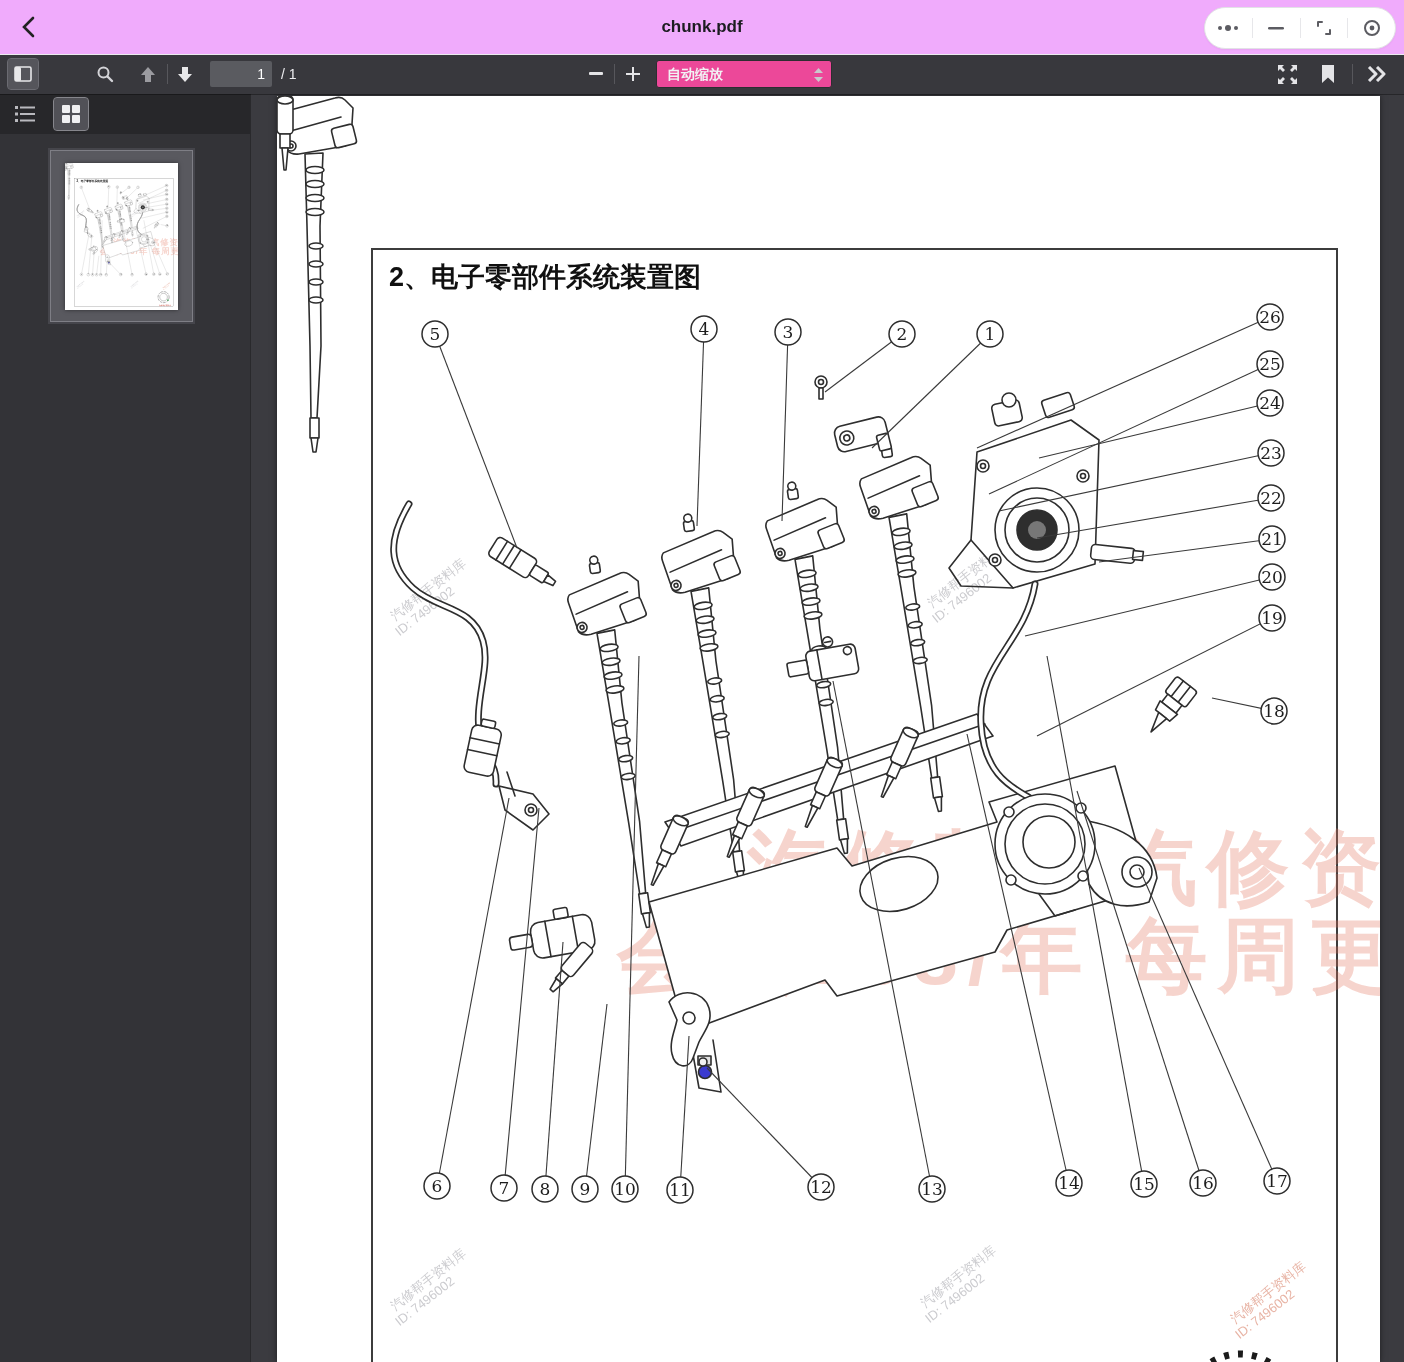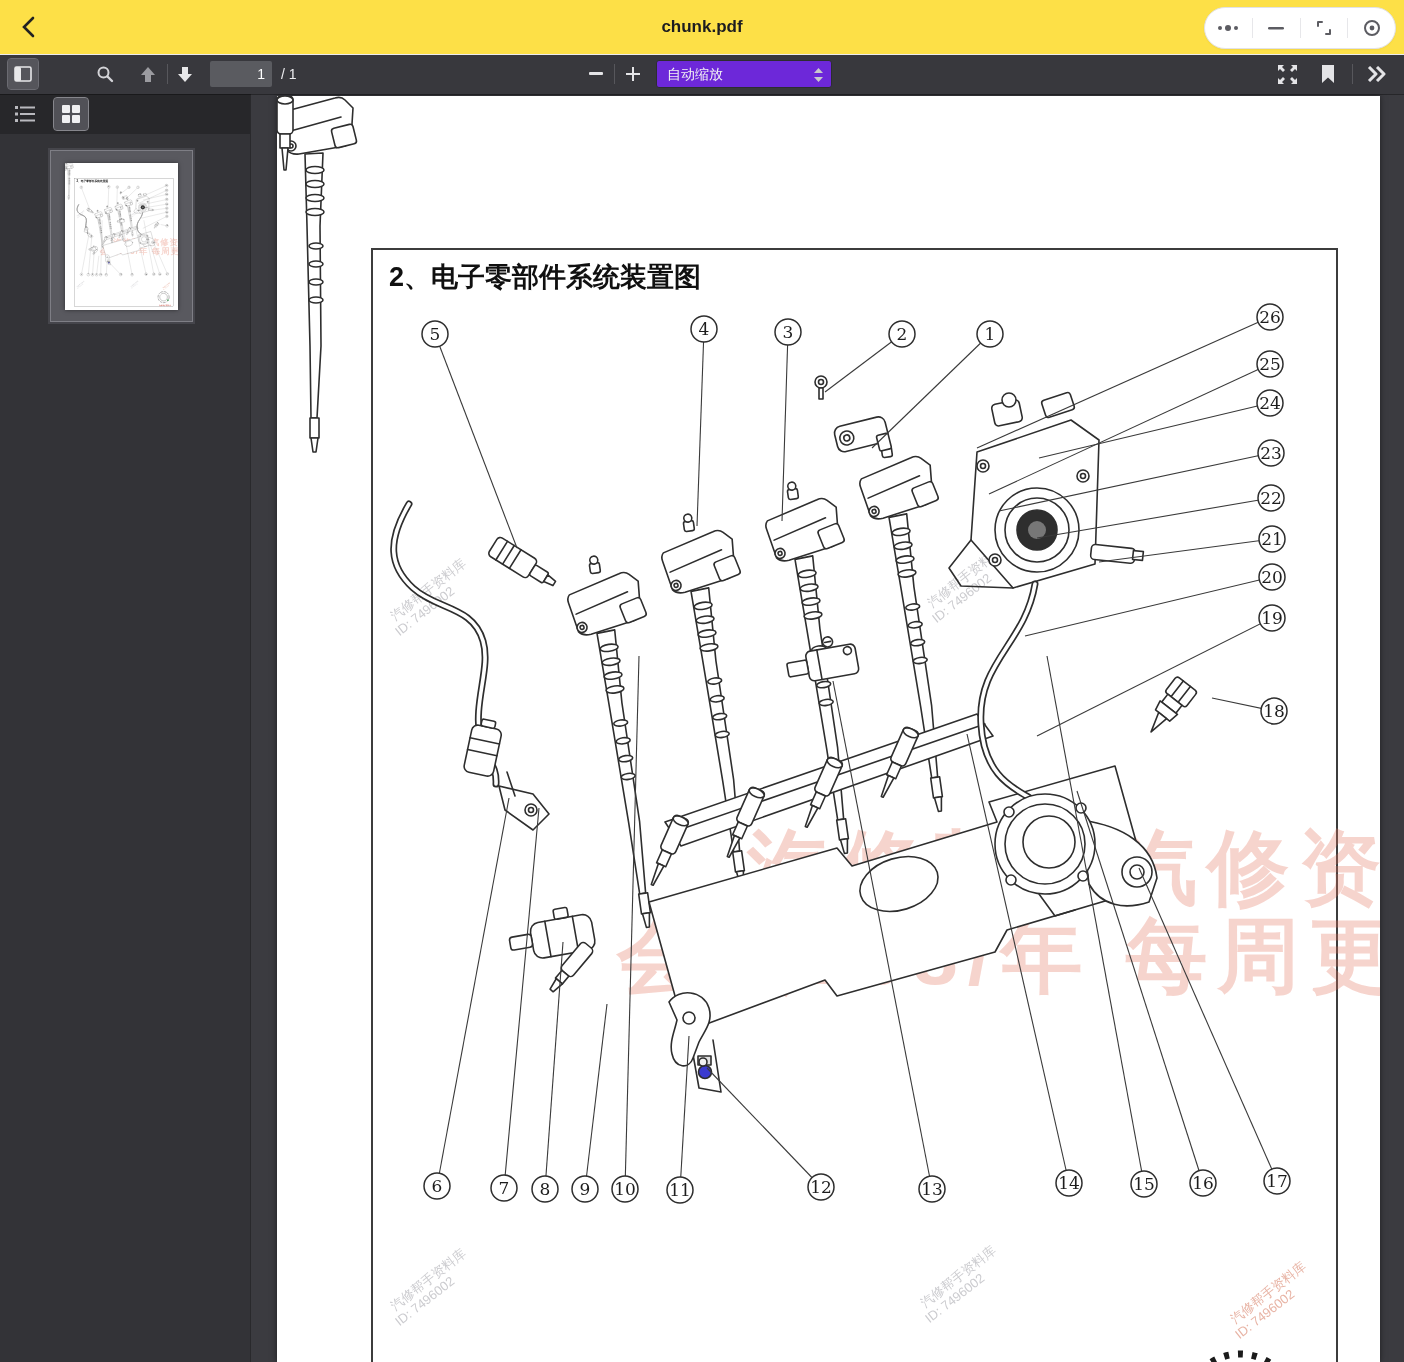--- a/index.html
+++ b/index.html
@@ -1,42 +1,42 @@
 <!DOCTYPE html>
 <html><head>
 <meta charset="utf-8">
 <style>
   html,body{margin:0;padding:0;background:#202022;}
   #stage{position:relative;width:1404px;height:1362px;overflow:hidden;
          font-family:"Liberation Sans","DejaVu Sans",sans-serif;background:#3b3b40;}
   
-  .app-header{position:absolute;left:0;top:0;width:1404px;height:54px;background:#fde047;
+  .app-header{position:absolute;left:0;top:0;width:1404px;height:54px;background:#f0abfc;
               border-bottom:1px solid #ececef;z-index:30;}
   .back-btn{position:absolute;left:14px;top:12px;width:30px;height:30px;cursor:pointer;}
   .app-title{position:absolute;left:0;right:0;top:0;height:54px;line-height:54px;text-align:center;
              font-size:17px;font-weight:600;color:#1c1c20;}
   .win-pill{position:absolute;right:8px;top:7px;height:40px;width:190px;background:#fff;
             border:1px solid #e2e2e6;border-radius:21px;display:flex;align-items:center;
             box-shadow:0 1px 2px rgba(0,0,0,.04);}
   .win-btn{flex:1;height:100%;display:flex;align-items:center;justify-content:center;cursor:pointer;color:#5c5c62;}
   .win-sep{width:1px;height:20px;background:#e7e7ea;}
   
   .pdf-toolbar{position:absolute;left:0;top:54px;width:1404px;height:40px;background:#38383d;
                box-shadow:0 1px 0 rgba(0,0,0,.35);z-index:25;color:#d8d8db;}
   .tb-btn{position:absolute;top:5px;width:30px;height:30px;display:flex;align-items:center;
           justify-content:center;border-radius:3px;cursor:pointer;}
   .tb-btn.active{background:#55555b;outline:1px solid #6b6b72;}
   .tb-sep{position:absolute;top:10px;width:1px;height:20px;background:#57575c;}
   .page-input{position:absolute;left:210px;top:7px;width:62px;height:26px;background:#5a5b60;
               border:0;border-radius:2px;color:#fff;text-align:right;padding:0 7px 0 0;font-size:14px;
               font-family:"Liberation Sans",sans-serif;box-sizing:border-box;}
   .page-total{position:absolute;left:281px;top:0;height:40px;line-height:40px;font-size:14px;color:#ededf0;}
-  .zoom-select{position:absolute;left:656px;top:6px;width:176px;height:28px;background:#6d28d9;
+  .zoom-select{position:absolute;left:656px;top:6px;width:176px;height:28px;background:#ec4899;
                border:1px solid #2d2d31;border-radius:3px;color:#f2f2f4;font-size:14px;line-height:26px;
-               padding-left:10px;box-sizing:border-box;cursor:pointer;}
+               padding-left:10px;box-sizing:border-box;cursor:pointer;font-weight:bold;}
   .zoom-spin{position:absolute;right:8px;top:7px;width:9px;height:14px;}
   
   .sidebar{position:absolute;left:0;top:94px;width:250px;bottom:0;background:#333337;z-index:20;
            border-right:1px solid #29292c;}
   .sb-toolbar{position:absolute;left:0;top:0;width:100%;height:40px;background:#27272a;}
   .sb-btn{position:absolute;top:4px;width:34px;height:32px;display:flex;align-items:center;
           justify-content:center;border-radius:3px;cursor:pointer;color:#b9b9be;}
   .sb-btn.active{background:#515157;outline:1px solid #86868c;color:#f0f0f2;}
   .thumb-wrap{position:absolute;left:50px;top:56px;width:143px;height:172px;background:#59595f;
               border:1px solid #7e7e85;box-sizing:border-box;display:flex;align-items:center;

